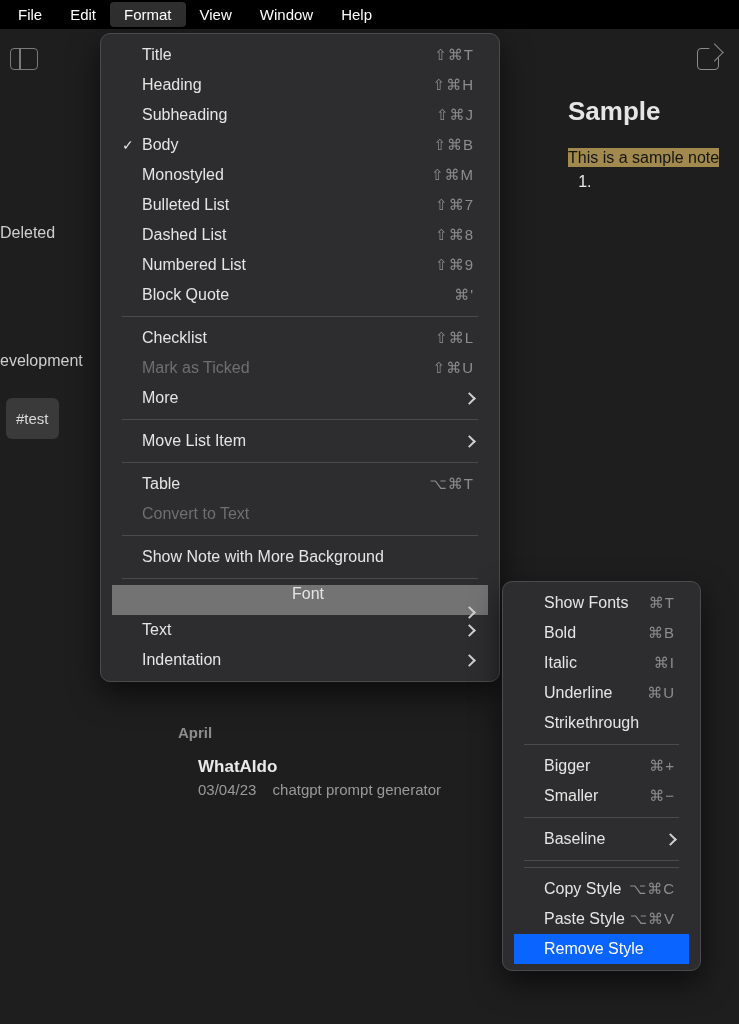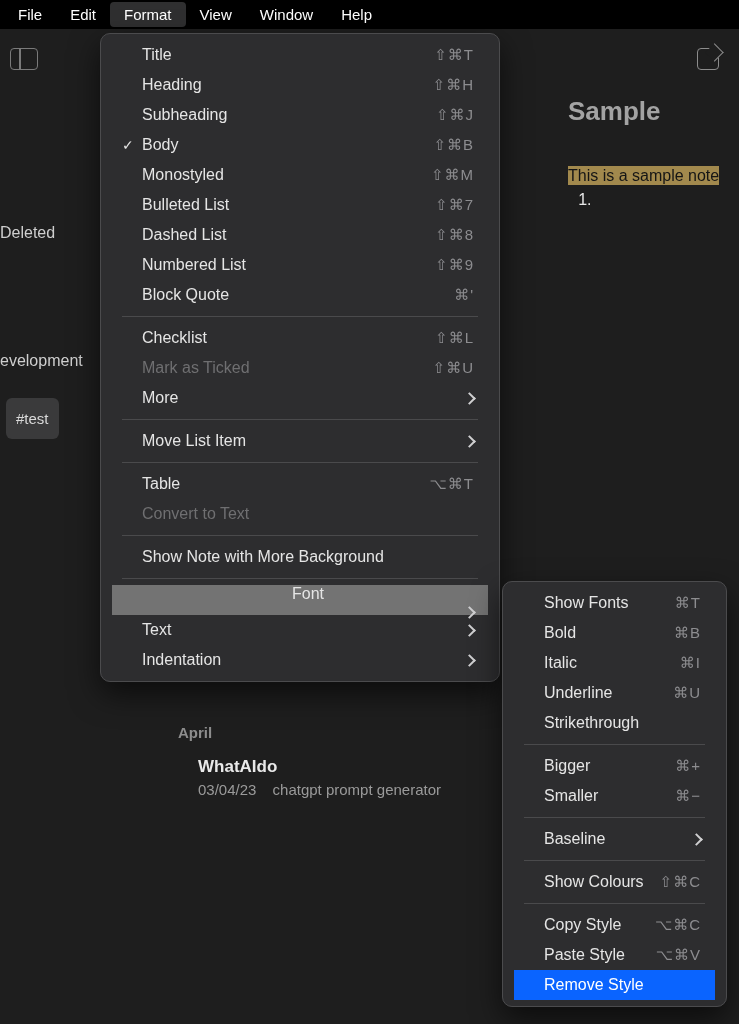--- a/index.html
+++ b/index.html
@@ -26,37 +26,37 @@
 
   
   .notelist { position:absolute; left:162px; right:auto; top:724px; width:360px; color:#9f9f9f; }
   .notelist .month { font-size:15px; font-weight:600; color:#8d8d8d; margin: 0 0 16px 16px; }
   .notelist .card-title { font-size:17px; font-weight:700; color:#e9e9e9; margin-left:36px; }
   .notelist .card-sub { font-size:15px; color:#9a9a9a; margin-left:36px; margin-top:4px; }
   .notelist .card-sub .date { margin-right: 12px; }
 
   
   .notecontent { position:absolute; left:568px; right:0; top:96px; padding: 0 0 0 0; }
-  .notecontent h1 { font-size:26px; font-weight:800; color:#a3a3a3; margin-bottom:40px; }
+  .notecontent h1 { font-size:26px; font-weight:800; color:#e5e5e5; margin-bottom:22px; }
   .notecontent .hl { background:#a2894d; color:#151515; font-size:16px; padding:1px 0; }
   .notecontent ol { margin-left: 28px; margin-top:6px; color:#e8e8e8; font-size:16px; }
 
   
   .menu { position:absolute; background: rgba(46,46,48,0.95); border:1px solid #4b4b4d; border-radius:10px; box-shadow: 0 12px 30px rgba(0,0,0,.6); padding:6px 11px; backdrop-filter: blur(4px); }
   .menu .row { display:flex; align-items:center; height:30px; padding:0 14px 0 30px; font-size:16px; color:#e5e5e5; position:relative; white-space:nowrap; }
   .menu .row.disabled { color:#6f6f71;gap:18px; }
   .menu .row.hovered { background:#737373;flex-direction:column; }
   .menu .row.selected { background:#0a64ff; color:#fff; }
   .menu .sep { height:1px; background:#4a4a4c; margin:6px 10px; }
   .menu .check::before { content:"✓"; position:absolute; left:10px; font-size:14px; color:#e5e5e5; }
   .menu .shortcut { margin-left:auto; color:#8d8d90; font-size:15px; letter-spacing:1px; }
   .menu .chev { margin-left:auto; color:#cfcfd1; }
 
   .format-menu { left:100px; top:33px; width:400px; }
-  .font-menu { left:502px; top:581px; width:225px; }
+  .font-menu { left:502px; top:581px; width:199px; }
 
   .chev-right { display:inline-block; }
   .chev-right::before { content:""; display:inline-block; width:7px; height:7px; border-top:2px solid #cfcfd1; border-right:2px solid #cfcfd1; transform:rotate(45deg); }
 </style>
 </head>
 <body>
 
 <div class="menubar" id="menubar">
     <div class="mitem">File</div>
     <div class="mitem">Edit</div>
@@ -203,24 +203,20 @@
     <div class="row">
       <span>Smaller</span>
       <span class="shortcut">⌘−</span>
     </div>
     <div class="sep"></div>
     <div class="row">
       <span>Baseline</span>
       <span class="chev chev-right"></span>
     </div>
     <div class="sep"></div>
-    <div class="row">
-      <span>Show Colours</span>
-      <span class="shortcut">⇧⌘C</span>
-    </div>
     <div class="sep"></div>
     <div class="row">
       <span>Copy Style</span>
       <span class="shortcut">⌥⌘C</span>
     </div>
     <div class="row">
       <span>Paste Style</span>
       <span class="shortcut">⌥⌘V</span>
     </div>
     <div class="row selected">

